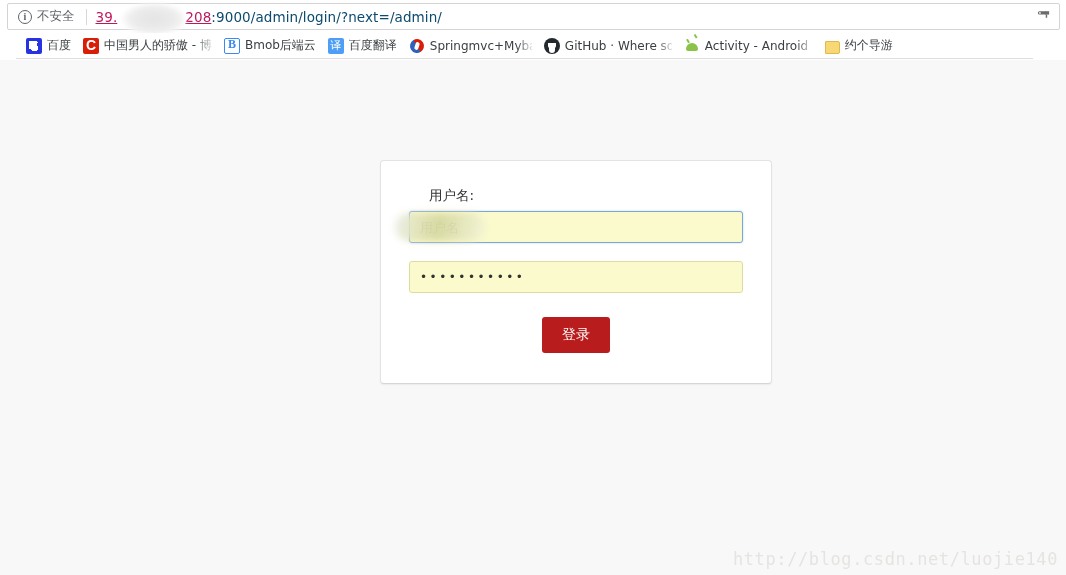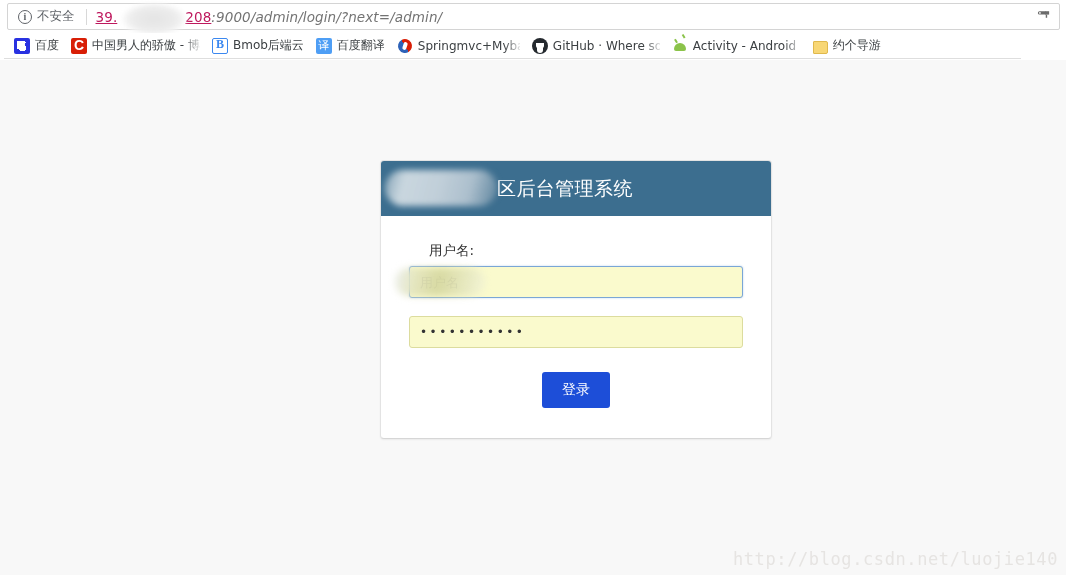--- a/index.html
+++ b/index.html
@@ -74,41 +74,41 @@
   }
   .url-wrap {
     font-size: 13.5px;
     color: #222;
     white-space: nowrap;
     position: relative;
     letter-spacing: 0.1px;
     font-family: "DejaVu Sans", sans-serif;
   }
   .url-host { color: #be185d; text-decoration: underline; }
-  .url-path { color: #737373; font-style: italic; }
+  .url-path { color: #0c4a6e; }
   .url-blur {
     position: absolute;
     left: 26px; top: -6px;
     width: 64px; height: 32px;
     background: radial-gradient(ellipse at center, #e4e4e4 0%, #ececec 50%, rgba(255,255,255,0.85) 78%, rgba(255,255,255,0) 100%);
     border-radius: 50%;
     filter: blur(2px);
   }
   .omnibox-right {
     margin-left: auto;
     padding-right: 8px;
     display: flex;
     align-items: center;
   }
   .key-icon { display:block; }
 
   
   .bookmarks-bar {
     position: absolute;
-    left: 4px; top: 33px;
+    left: 16px; top: 33px;
     width: 1017px; height: 26px;
     background: #ffffff;
     border-bottom: 1px solid #dedede;
     display: flex;
     align-items: center;
     padding-left: 4px;
     overflow: hidden;
     white-space: nowrap;
   }
   .bm {
@@ -383,21 +383,21 @@
     filter: blur(3.5px);
     pointer-events: none;
   }
 
   .btn-row {
     display: flex;
     justify-content: center;
     margin-top: 24px;
   }
   .login-btn {
-    background: #1d4ed8;
+    background: #b91c1c;
     color: #ffffff;
     border: none;
     border-radius: 3px;
     padding: 9px 20px;
     font-size: 14px;
     min-width: 60px;
     cursor: pointer;
     font-family: "DejaVu Sans", sans-serif;
   }
 
@@ -489,24 +489,20 @@
       <span class="bm-label">约个导游</span>
     </div>
 
   </div>
 </div>
 
 <div class="page">
 
   <div class="login-panel">
 
-    <div class="panel-header">
-      <span class="panel-title"><span style="display:inline-block;width:104px;"></span><span>区后台管理系统</span></span>
-      <span class="title-blur"></span>
-    </div>
 
     <div class="panel-body">
 
       <label class="field-label">用户名:</label>
       <div class="field-wrap">
         <input class="text-input focused" type="text" placeholder="用户名" style="">
         <span class="username-blur"></span>
       </div>
 
       <div class="field-wrap">

